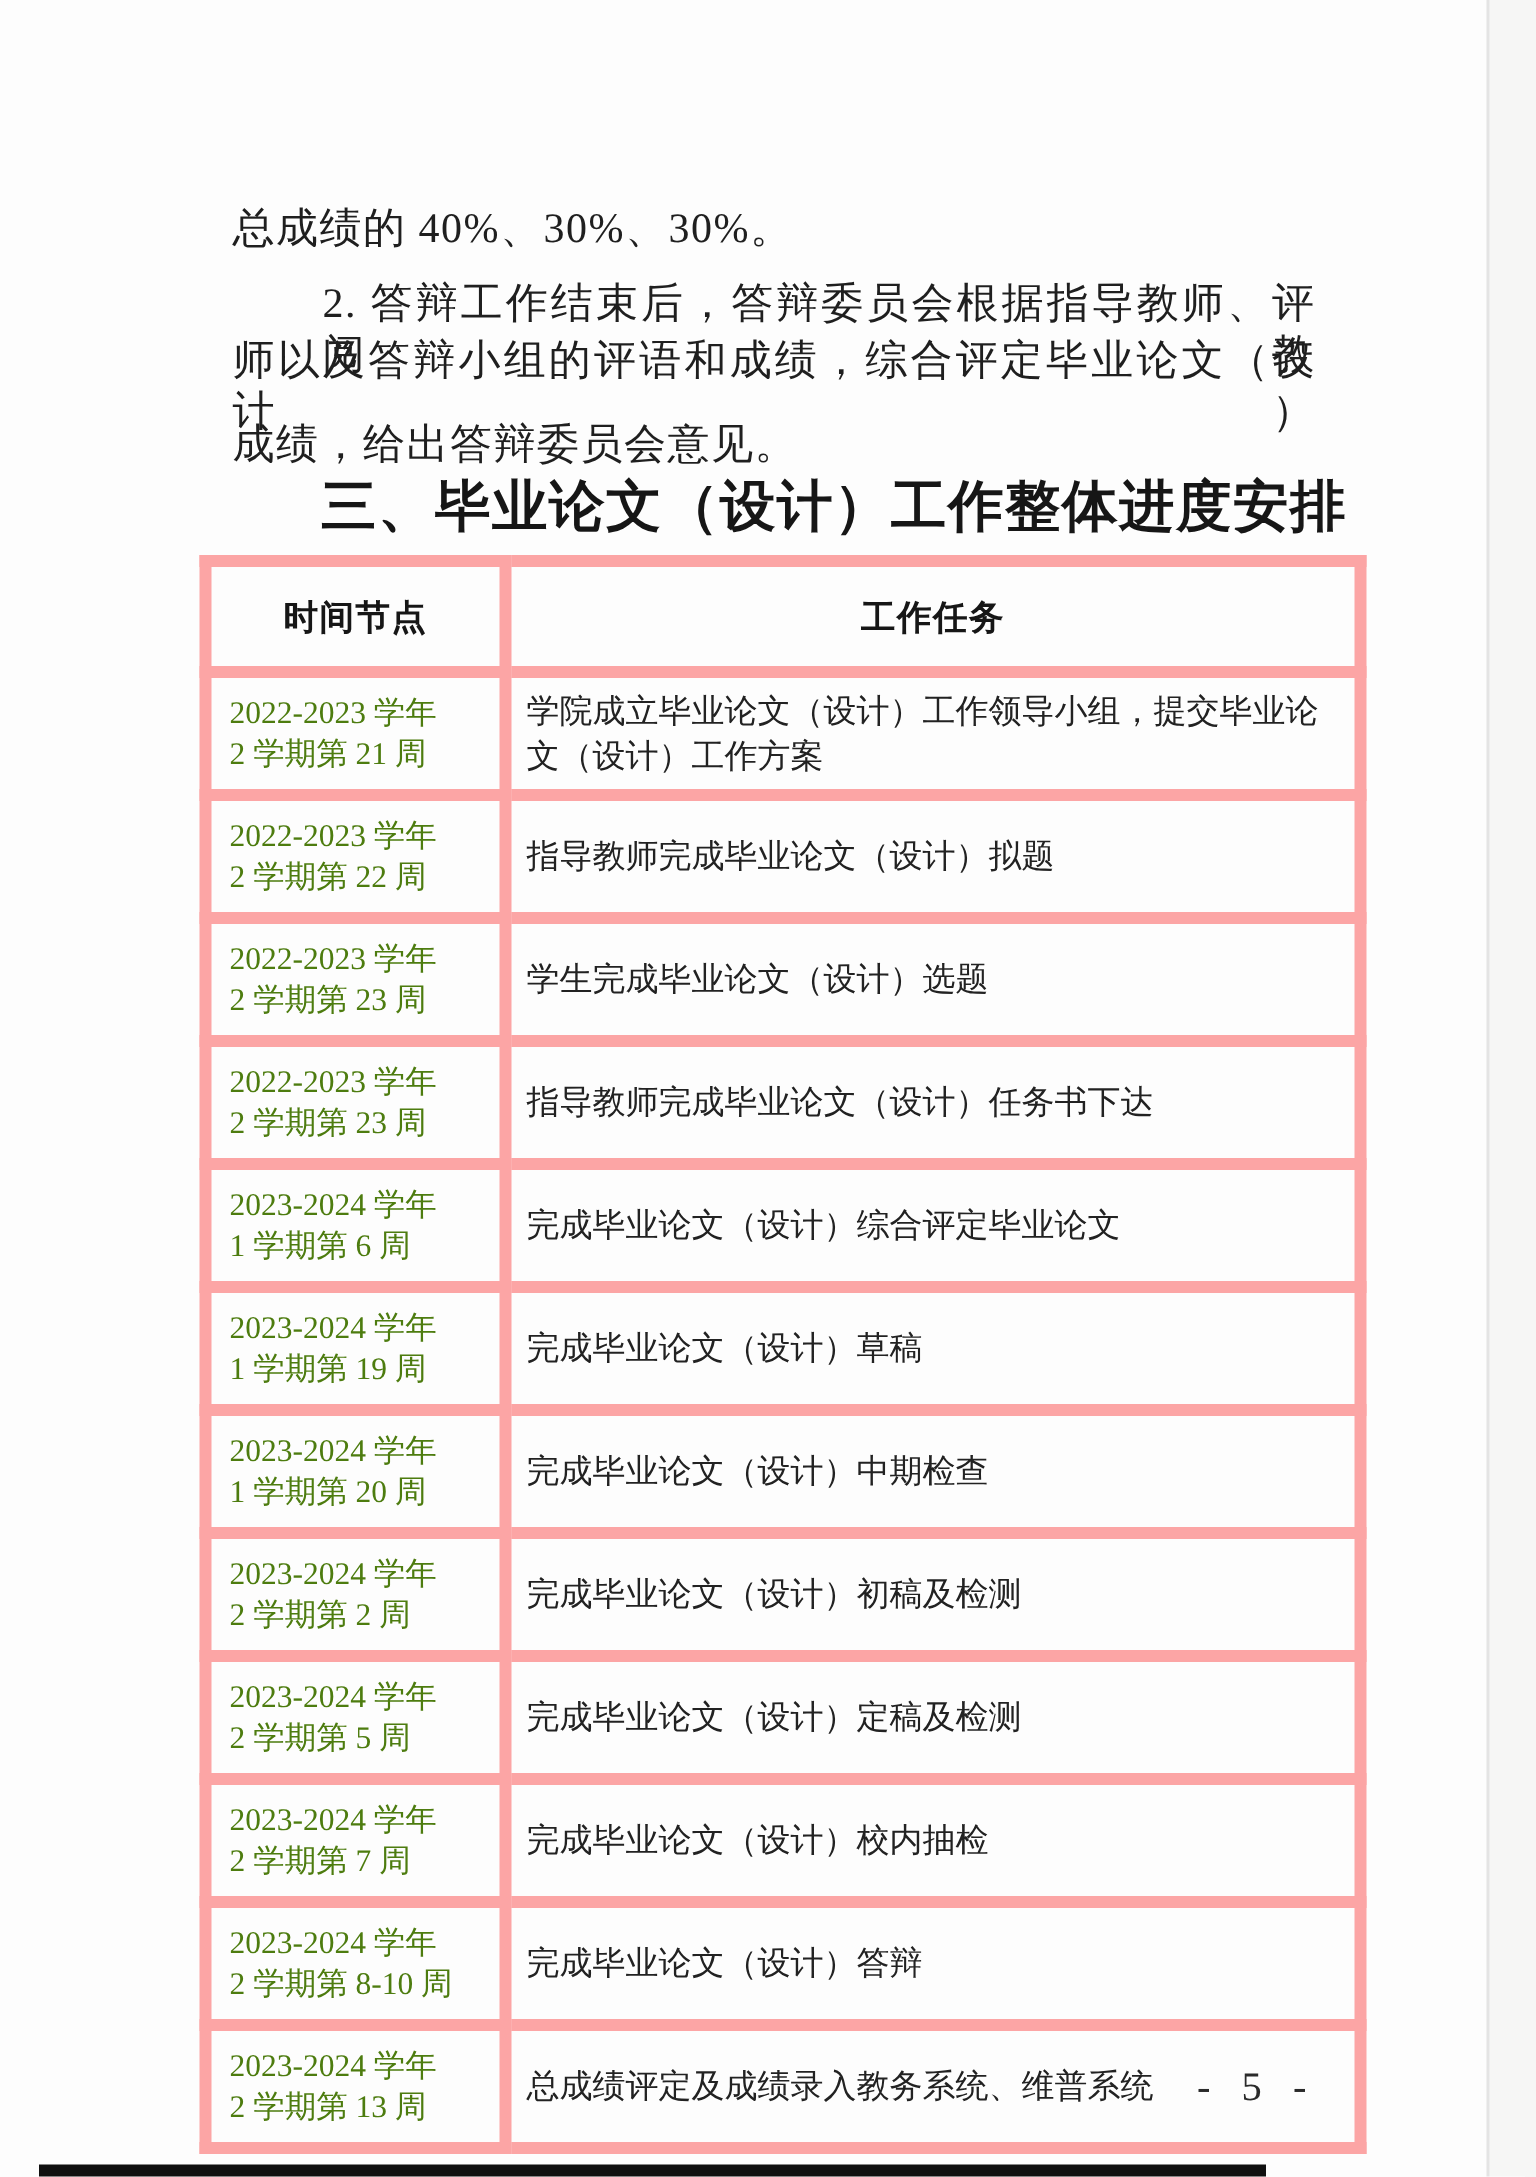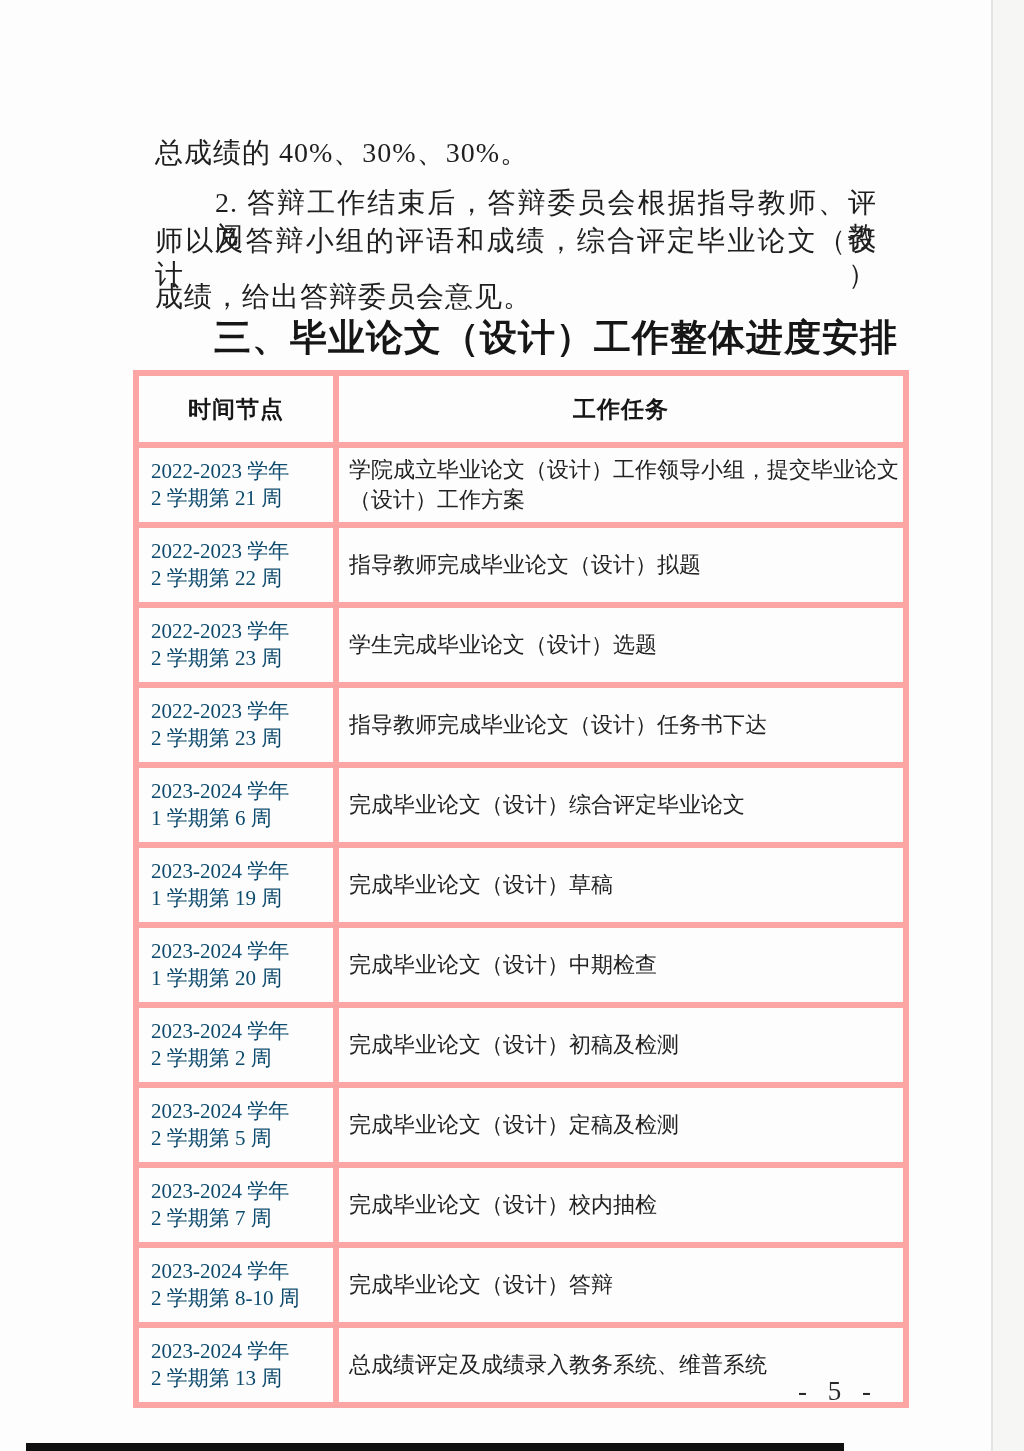--- a/index.html
+++ b/index.html
@@ -30,32 +30,32 @@
   }
 
   table.schedule{
     position:absolute;left:133px;top:370px;width:770px;
     border-collapse:collapse;table-layout:fixed;
     background:#fdfdfd;
   }
   table.schedule col.c-time{width:200px;}
   table.schedule col.c-task{width:570px;}
   table.schedule th, table.schedule td{
-    border:6px solid #fca5a5;
+    border:8px solid #fca5a5;
     vertical-align:middle;
   }
   table.schedule th{
     height:64px;
     font-family:"Liberation Sans","DejaVu Sans",sans-serif;
     font-weight:bold;font-size:23px;color:#161616;letter-spacing:1px;
     text-align:center;
   }
   table.schedule td{height:66px;}
   td.time-cell{
-    font-size:21px;line-height:27px;color:#0c4a6e;
+    font-size:21px;line-height:27px;color:#4d7c0f;
     padding:4px 16px 4px 12px;white-space:pre-line;
   }
   td.task-cell{
     font-size:22px;line-height:30px;color:#222;
     padding:4px 4px 4px 10px;
   }
 
   .page-number{
     position:absolute;left:798px;top:1376px;
     font-size:27px;letter-spacing:7px;color:#2a2a2a;white-space:nowrap;

